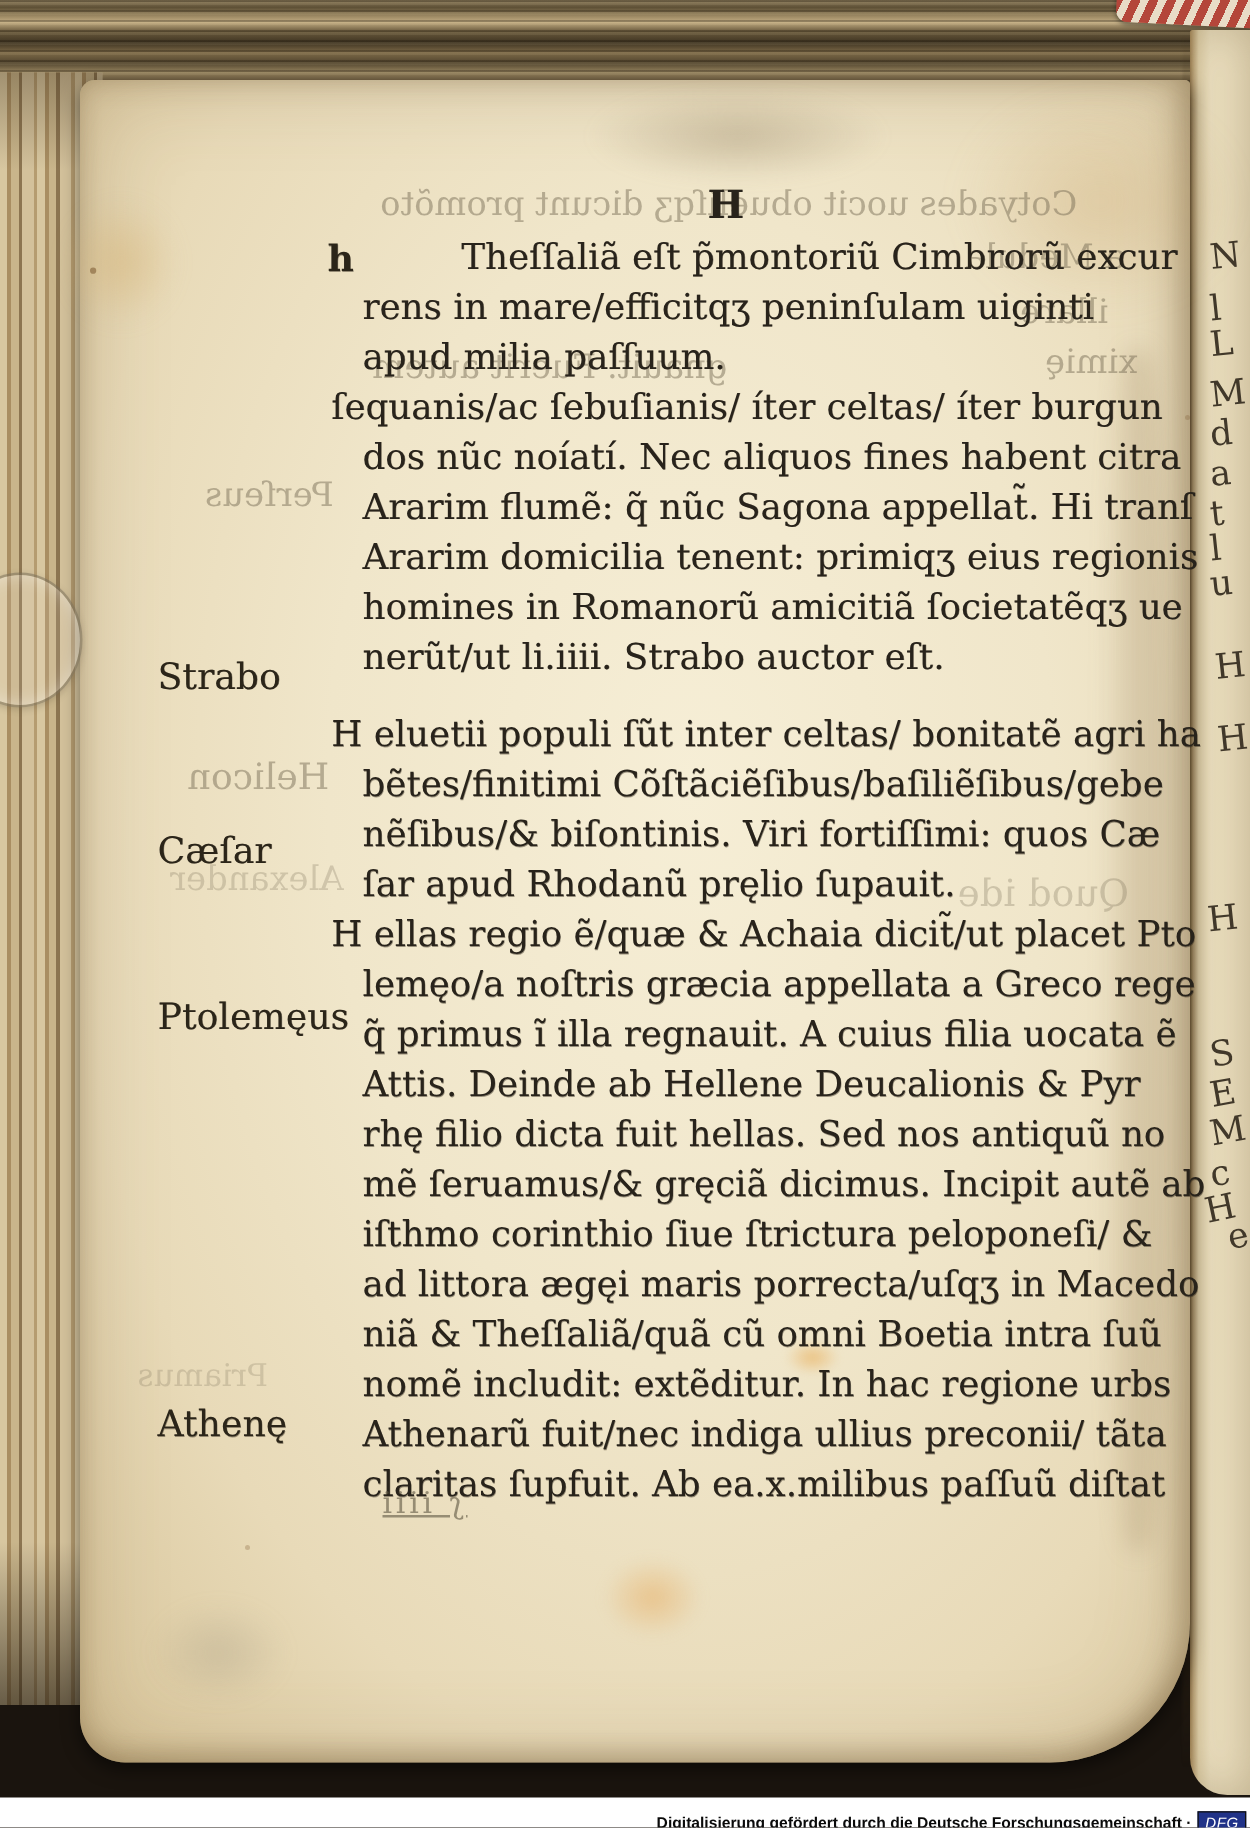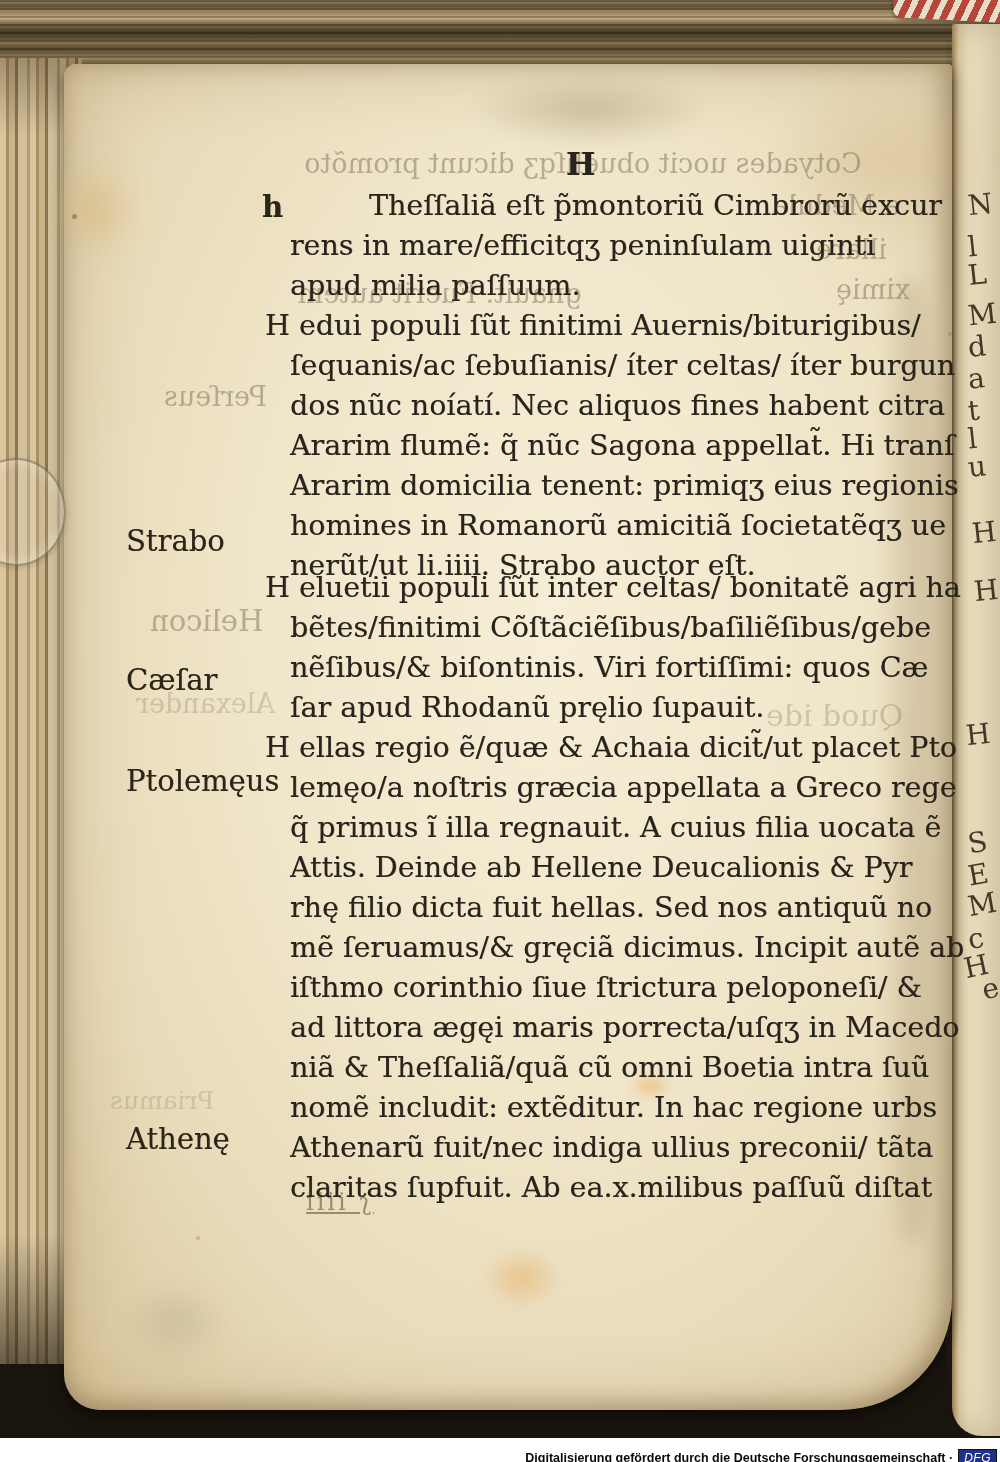--- a/index.html
+++ b/index.html
@@ -88,21 +88,21 @@
   .para-3 { top:568px; }
   .para-4 { top:728px; }
 
   .margin-note {
     position:absolute; color:#2b2519; font-size:29px;
     text-shadow:.4px .4px .4px rgba(45,36,24,.45); white-space:nowrap;
   }
   .mn-h        { left:262px; top:190px; font-weight:bold; }
   .mn-strabo   { left:126px; top:524px; }
   .mn-caesar   { left:126px; top:644px;margin-top:19px; }
-  .mn-ptolemeus{ left:126px; top:764px; }
+  .mn-ptolemeus{ left:126px; top:796px; }
   .mn-athene   { left:126px; top:1122px; }
 
   .signature-mark {
     position:absolute; left:306px; top:1188px;
     font-size:24px; color:rgba(98,90,70,.62); letter-spacing:3px;text-decoration:underline;
   }
 
   
   .bleed {
     position:absolute; transform:scaleX(-1);
@@ -182,21 +182,20 @@
 <div class="margin-note mn-ptolemeus">Ptolemęus</div>
 <div class="margin-note mn-athene">Athenę</div>
 
 <div class="textcol">
   <div class="para para-1">
     <div class="line">Theſſaliã eſt p̃montoriũ Cimbrorũ excur</div>
     <div class="line">rens in mare/efficitqʒ peninſulam uiginti</div>
     <div class="line">apud milia paſſuum.</div>
   </div>
   <div class="para para-2">
-    <div class="line">H edui populi ſũt finitimi Auernis/biturigibus/</div>
     <div class="line">ſequanis/ac ſebuſianis/ íter celtas/ íter burgun</div>
     <div class="line">dos nũc noíatí. Nec aliquos fines habent citra</div>
     <div class="line">Ararim flumẽ: q̃ nũc Sagona appellat̃. Hi tranſ</div>
     <div class="line">Ararim domicilia tenent: primiqʒ eius regionis</div>
     <div class="line">homines in Romanorũ amicitiã ſocietatẽqʒ ue</div>
     <div class="line">nerũt/ut li.iiii. Strabo auctor eſt.</div>
   </div>
   <div class="para para-3">
     <div class="line">H eluetii populi ſũt inter celtas/ bonitatẽ agri ha</div>
     <div class="line">bẽtes/finitimi Cõſtãciẽſibus/baſiliẽſibus/gebe</div>

